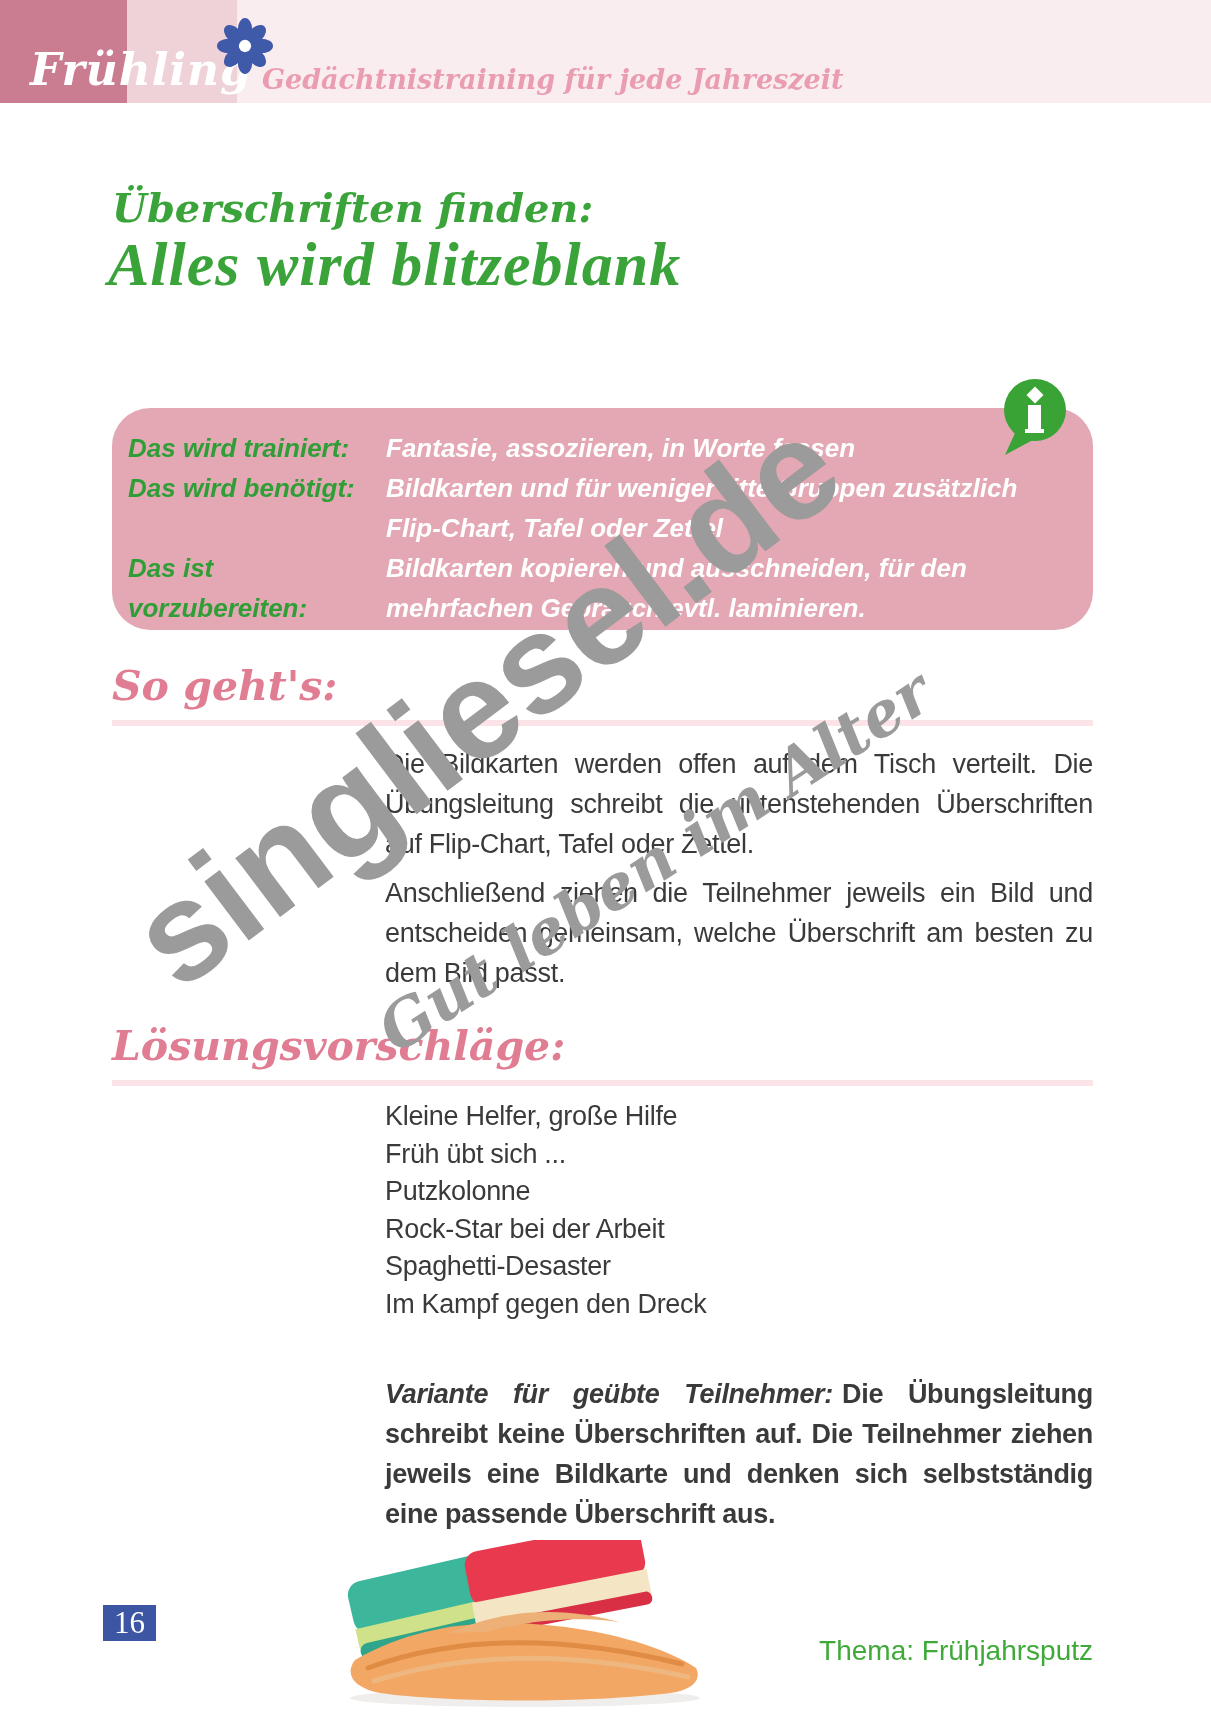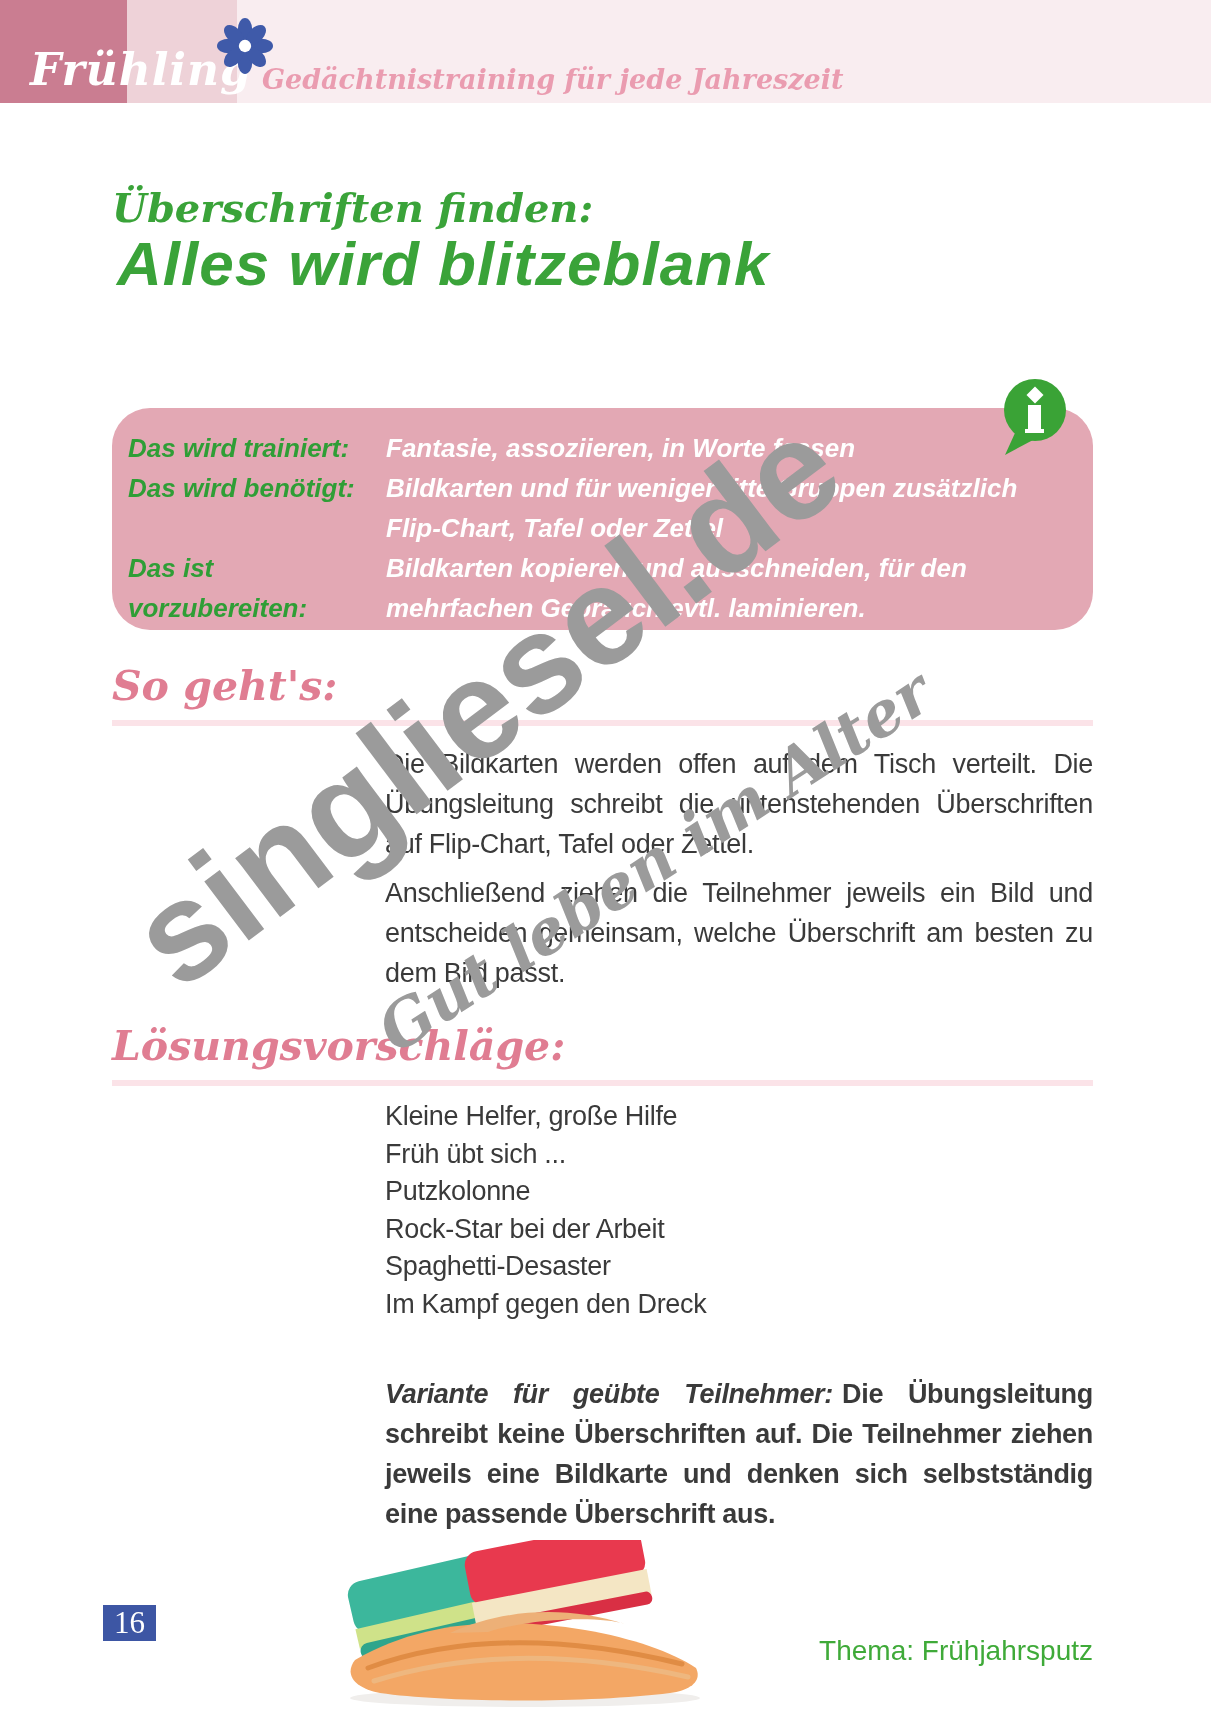--- a/index.html
+++ b/index.html
@@ -23,22 +23,22 @@
     font-size:27px;line-height:1;z-index:2;
   }
   
   .kicker{
     position:absolute;left:112px;top:186px;color:#3aa339;
     font-family:"DejaVu Serif",serif;font-style:italic;font-weight:bold;
     font-size:40px;line-height:1.1;
   }
   .maintitle{
     position:absolute;left:108px;top:230px;color:#3aa339;
-    font-family:Liberation Sans, sans-serif;font-style:italic;font-weight:bold;
-    font-size:62px;line-height:1.1;letter-spacing:1px;margin-left:9px;
+    font-family:Liberation Serif, serif;font-style:italic;font-weight:bold;
+    font-size:62px;line-height:1.1;letter-spacing:1px;
   }
   
   .infobox{
     position:absolute;left:112px;top:408px;width:981px;height:222px;
     background:#e3a8b4;border-radius:38px;box-sizing:border-box;
     padding:20px 28px 16px 16px;
   }
   .inforow{display:flex;align-items:flex-start;}
   .infolabel{
     width:258px;flex:0 0 258px;color:#2f9e36;

